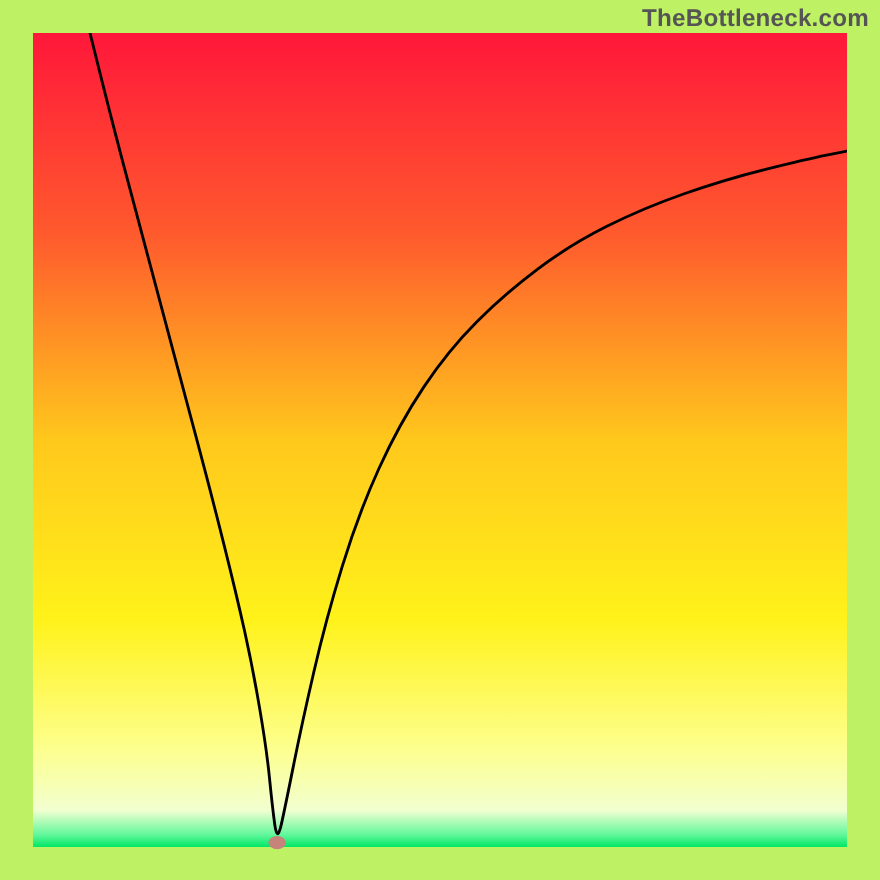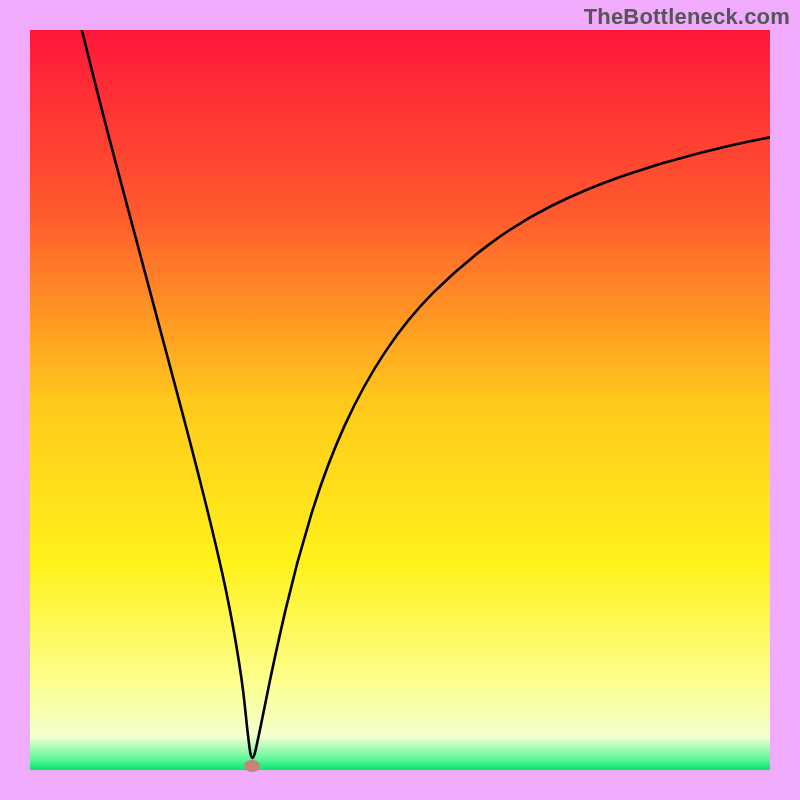--- a/index.html
+++ b/index.html
@@ -8,21 +8,21 @@
     width: 800px;
     height: 800px;
     background: #000;
     overflow: hidden;
     font-family: Arial, Helvetica, sans-serif;
   }
   .frame {
     position: relative;
     width: 800px;
     height: 800px;
-    background: #f0abfc;
+    background: #bef264;
   }
   .watermark {
     position: absolute;
     top: 4px;
     right: 10px;
     color: #555;
     font-size: 22px;
     font-weight: 600;
     letter-spacing: 0.2px;
     user-select: none;

